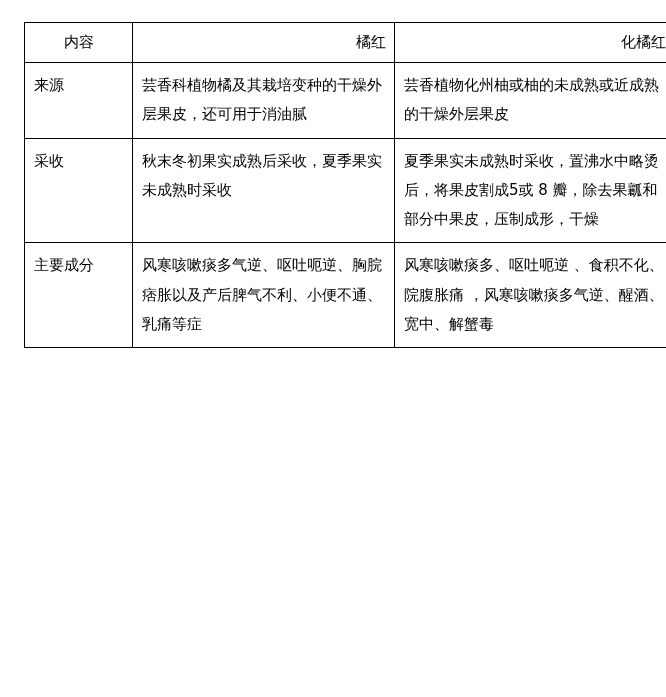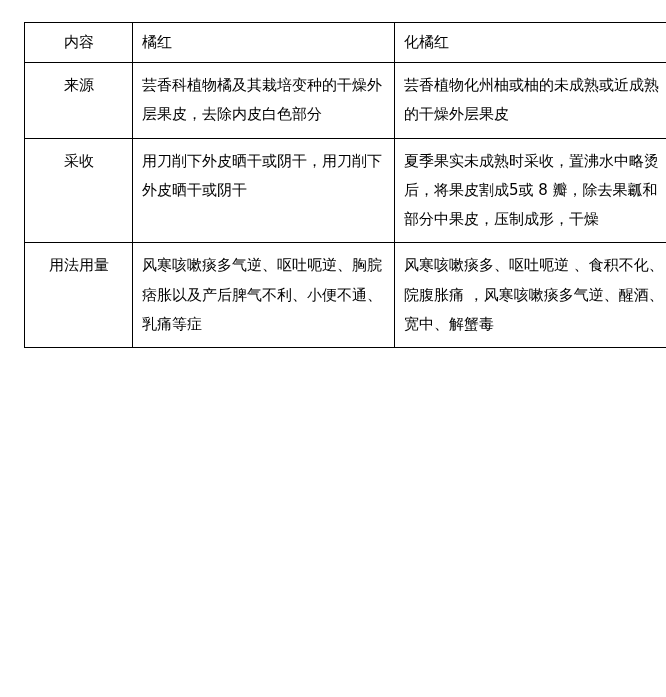--- a/index.html
+++ b/index.html
@@ -32,30 +32,30 @@
     padding: 8px 8px 8px 9px;
     font-size: 15px;
     line-height: 1.95;
     word-break: break-all;
   }
   col.c1 { width: 108px; }
   col.c2 { width: 262px; }
   col.c3 { width: 280px; }
 
   tr.header-row td {
-    text-align: left;
+    text-align: right;
     padding-top: 9px;
     padding-bottom: 9px;
     line-height: 1.4;
   }
   tr.header-row td.label-col {
     text-align: center;
   }
   td.label-col {
-    text-align: center;
+    text-align: left;
     line-height: 1.4;
   }
   tr.short-row td {
     line-height: 1.4;
     padding-top: 10px;
     padding-bottom: 10px;
   }
 </style>
 </head>
 <body>
@@ -68,28 +68,28 @@
       <col class="c3">
     </colgroup>
     <tbody>
       <tr class="header-row">
         <td class="label-col">内容</td>
         <td>橘红</td>
         <td>化橘红</td>
       </tr>
       <tr>
         <td class="label-col">来源</td>
-        <td>芸香科植物橘及其栽培变种的干燥外层果皮，去除内皮白色部分</td>
+        <td>芸香科植物橘及其栽培变种的干燥外层果皮，还可用于消油腻</td>
         <td>芸香植物化州柚或柚的未成熟或近成熟的干燥外层果皮</td>
       </tr>
       <tr>
         <td class="label-col">采收</td>
-        <td>用刀削下外皮晒干或阴干，用刀削下外皮晒干或阴干</td>
+        <td>秋末冬初果实成熟后采收，夏季果实未成熟时采收</td>
         <td>夏季果实未成熟时采收，置沸水中略烫后，将果皮割成5或 8 瓣，除去果瓤和部分中果皮，压制成形，干燥</td>
       </tr>
       <tr>
-        <td class="label-col">用法用量</td>
+        <td class="label-col">主要成分</td>
         <td>风寒咳嗽痰多气逆、呕吐呃逆、胸脘痞胀以及产后脾气不利、小便不通、乳痛等症</td>
         <td>风寒咳嗽痰多、呕吐呃逆 、食积不化、院腹胀痛 ，风寒咳嗽痰多气逆、醒酒、宽中、解蟹毒</td>
       </tr>
     </tbody>
   </table>
 </div>
 
 </body></html>

